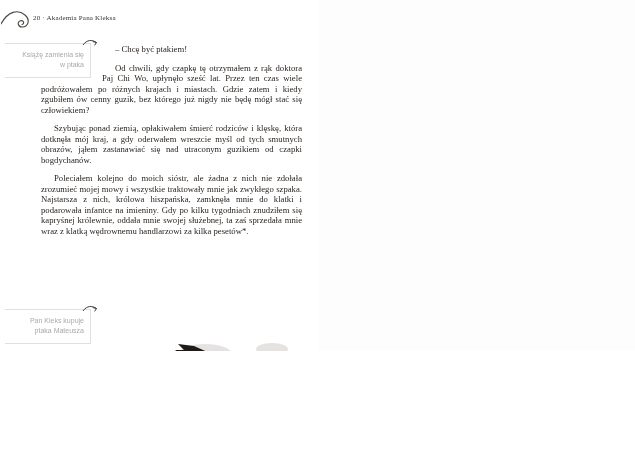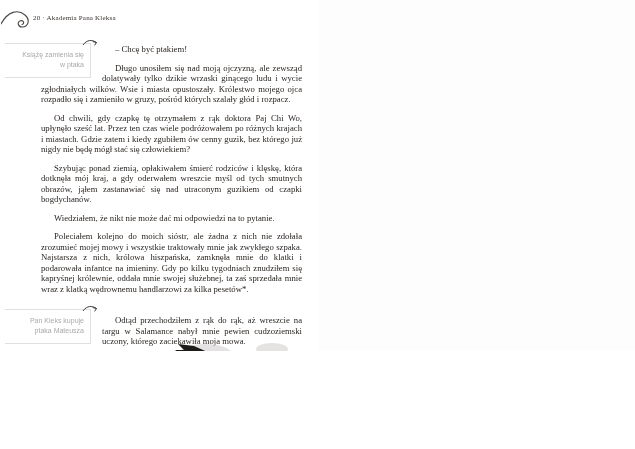--- a/index.html
+++ b/index.html
@@ -84,39 +84,36 @@
       <div>w ptaka</div>
     </div>
     <svg class="note-arrow" id="note-arrow-1" width="18" height="11" viewBox="0 0 18 11">
       <path d="M1,8 C5,2.5 10,2.5 14.5,5.5" fill="none" stroke="#3a3a3a" stroke-width="1"></path>
       <path d="M14.5,5.5 L10.8,4.6 M14.5,5.5 L12.6,8.4" fill="none" stroke="#3a3a3a" stroke-width="1"></path>
     </svg>
 
     <div class="body-col" id="left-col-a">
       <div class="wrap-spacer-left"></div>
       <p>– Chcę być ptakiem!</p>
-      <p>Długo unosiłem się nad moją ojczyzną, ale zewsząd dolatywały tylko dzikie wrzaski ginącego ludu i wycie zgłodniałych wilków. Wsie i miasta opustoszały. Królestwo mojego ojca rozpadło się i zamieniło w gruzy, pośród których szalały głód i rozpacz.</p>
       <p>Od chwili, gdy czapkę tę otrzymałem z rąk doktora Paj Chi Wo, upłynęło sześć lat. Przez ten czas wiele podróżowałem po różnych krajach i miastach. Gdzie zatem i kiedy zgubiłem ów cenny guzik, bez którego już nigdy nie będę mógł stać się człowiekiem?</p>
       <p>Szybując ponad ziemią, opłakiwałem śmierć rodziców i klęskę, która dotknęła mój kraj, a gdy oderwałem wreszcie myśl od tych smutnych obrazów, jąłem zastanawiać się nad utraconym guzikiem od czapki bogdychanów.</p>
-      <p>Wiedziałem, że nikt nie może dać mi odpowiedzi na to pytanie.</p>
       <p>Poleciałem kolejno do moich sióstr, ale żadna z nich nie zdołała zrozumieć mojej mowy i wszystkie traktowały mnie jak zwykłego szpaka. Najstarsza z nich, królowa hiszpańska, zamknęła mnie do klatki i podarowała infantce na imieniny. Gdy po kilku tygodniach znudziłem się kapryśnej królewnie, oddała mnie swojej służebnej, ta zaś sprzedała mnie wraz z klatką wędrownemu handlarzowi za kilka pesetów*.</p>
     </div>
 
     <div class="margin-note left-side" id="margin-note-2">
       <div>Pan Kleks kupuje</div>
       <div>ptaka Mateusza</div>
     </div>
     <svg class="note-arrow" id="note-arrow-2" width="18" height="11" viewBox="0 0 18 11">
       <path d="M1,8 C5,2.5 10,2.5 14.5,5.5" fill="none" stroke="#3a3a3a" stroke-width="1"></path>
       <path d="M14.5,5.5 L10.8,4.6 M14.5,5.5 L12.6,8.4" fill="none" stroke="#3a3a3a" stroke-width="1"></path>
     </svg>
 
     <div class="body-col" id="left-col-b">
       <div class="wrap-spacer-left"></div>
-      <p>Odtąd przechodziłem z rąk do rąk, aż wreszcie na targu w Salamance nabył mnie pewien cudzoziemski uczony, którego zaciekawiła moja mowa.</p>
     </div>
 
     <svg id="bird" width="190" height="80" viewBox="0 0 190 80">
       <g fill="#cfcccb" opacity="0.55">
         <ellipse cx="55" cy="18" rx="27" ry="10"></ellipse>
         <ellipse cx="160" cy="57" rx="22" ry="9"></ellipse>
         <ellipse cx="30" cy="50" rx="14" ry="7"></ellipse>
         <ellipse cx="122" cy="13" rx="16" ry="6"></ellipse>
         <ellipse cx="95" cy="70" rx="18" ry="5" opacity="0.6"></ellipse>
       </g>

